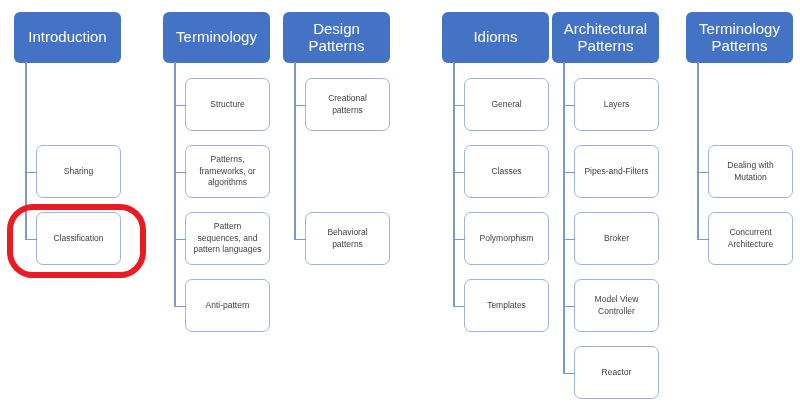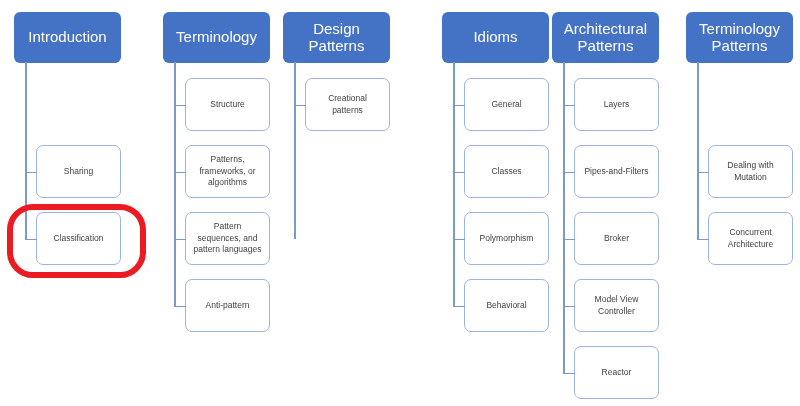--- a/index.html
+++ b/index.html
@@ -70,40 +70,44 @@
     </div>
   </section>
 
   <section class="col" style="left:283px">
     <div class="hdr">Design Patterns</div>
     <div class="vline rows3"></div>
     <div class="node r0">
       <span class="stub"></span>
       <span>Creational patterns</span>
     </div>
+    <div class="node r2">
+      <span class="stub"></span>
+      <span>Behavioral patterns</span>
+    </div>
   </section>
 
   <section class="col" style="left:442px">
     <div class="hdr">Idioms</div>
     <div class="vline rows4"></div>
     <div class="node r0">
       <span class="stub"></span>
       <span>General</span>
     </div>
     <div class="node r1">
       <span class="stub"></span>
       <span>Classes</span>
     </div>
     <div class="node r2">
       <span class="stub"></span>
       <span>Polymorphism</span>
     </div>
     <div class="node r3">
       <span class="stub"></span>
-      <span>Behavioral</span>
+      <span>Templates</span>
     </div>
   </section>
 
   <section class="col" style="left:552px">
     <div class="hdr">Architectural Patterns</div>
     <div class="vline rows5"></div>
     <div class="node r1">
       <span class="stub"></span>
       <span>Pipes-and-Filters</span>
     </div>

